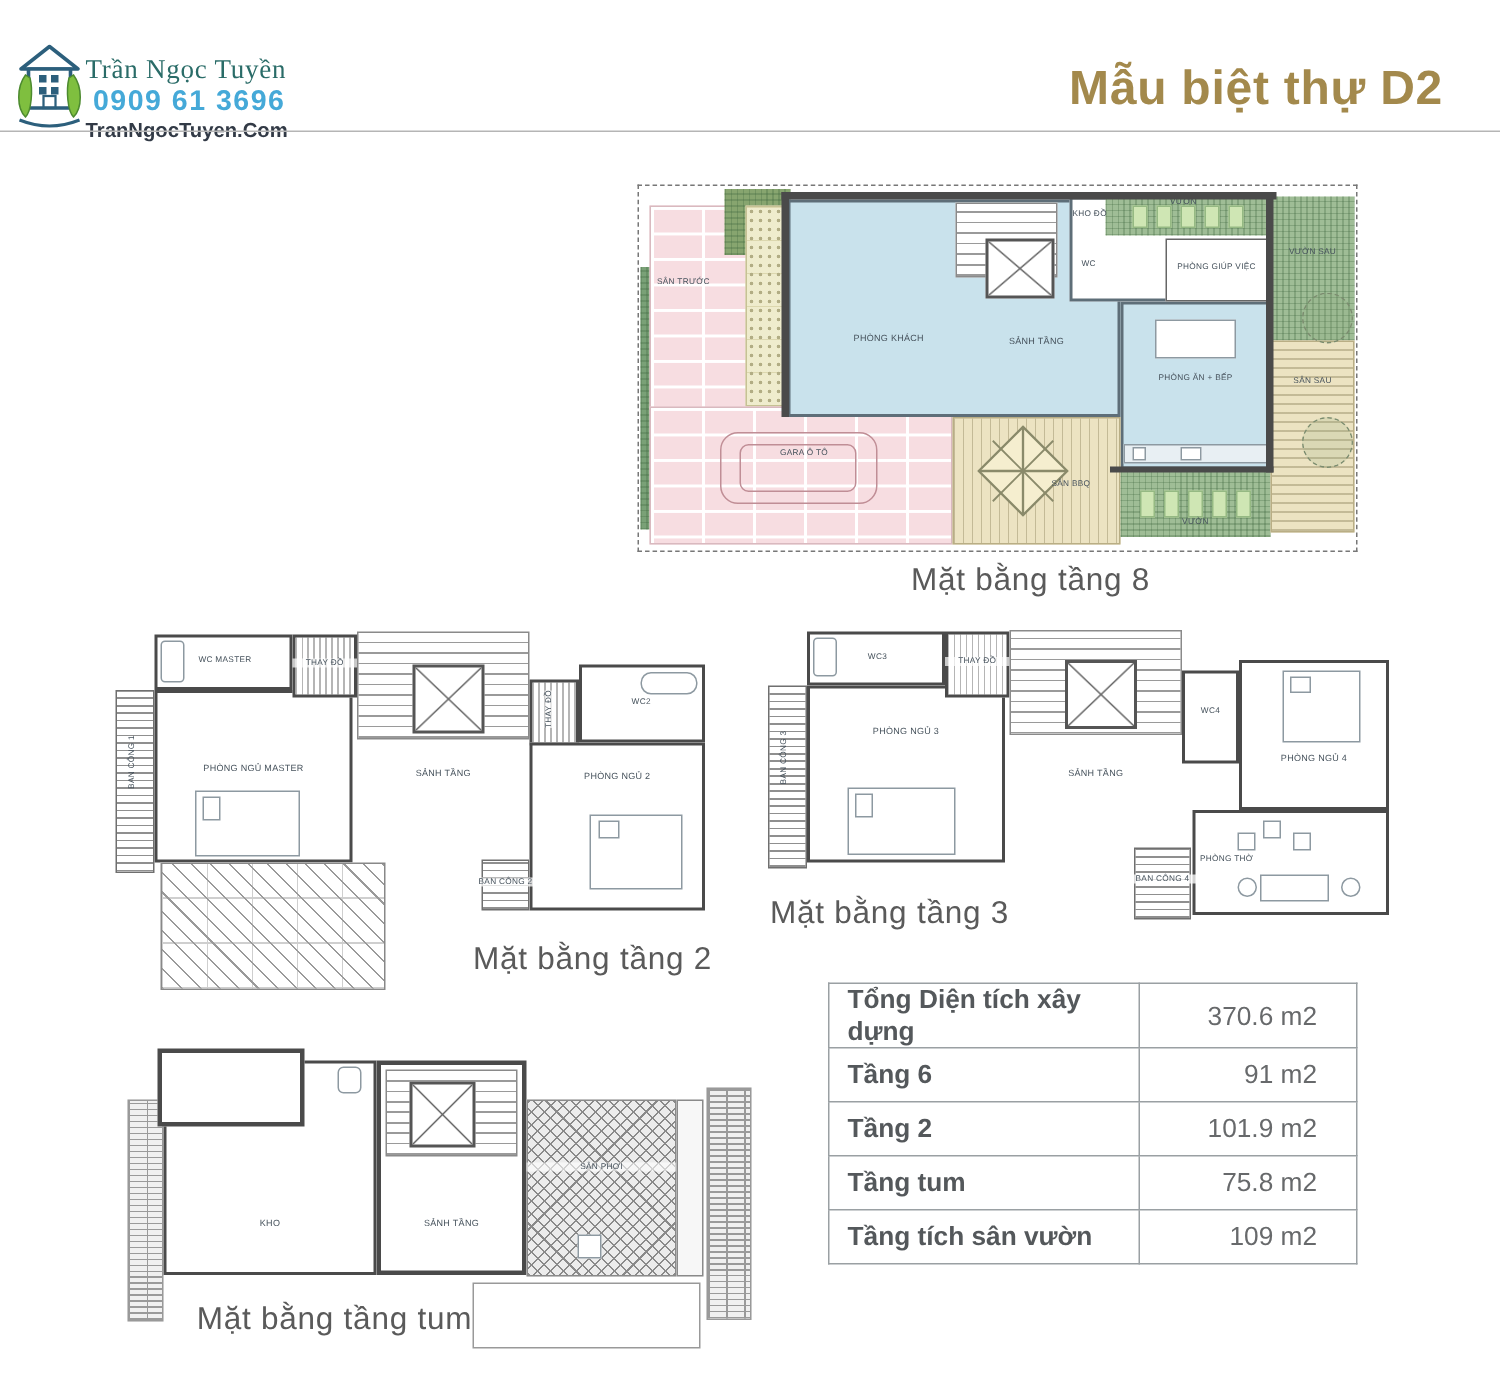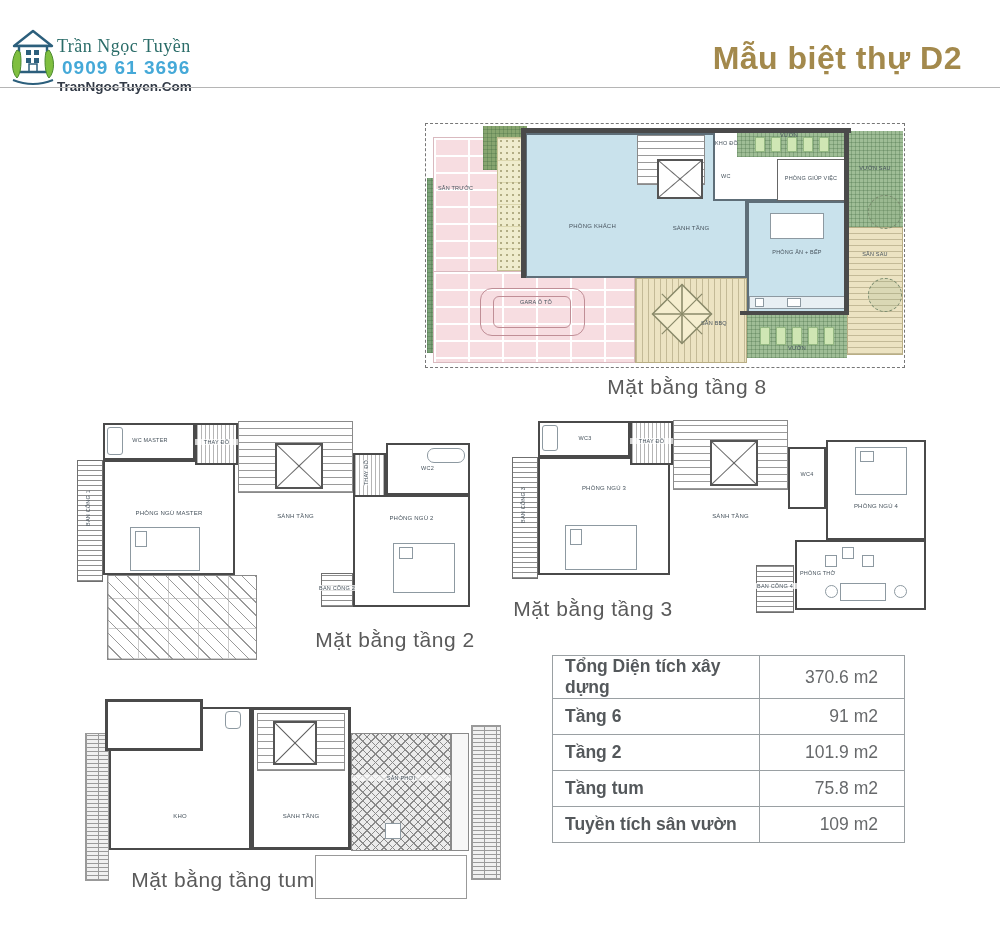--- a/index.html
+++ b/index.html
@@ -286,17 +286,17 @@
     </tr>
     <tr>
       <td class="k">Tầng 2</td>
       <td class="v">101.9 m2</td>
     </tr>
     <tr>
       <td class="k">Tầng tum</td>
       <td class="v">75.8 m2</td>
     </tr>
     <tr>
-      <td class="k">Tuyền tích sân vườn</td>
+      <td class="k">Tầng tích sân vườn</td>
       <td class="v">109 m2</td>
     </tr>
   </tbody>
 </table>
 
 </body></html>

